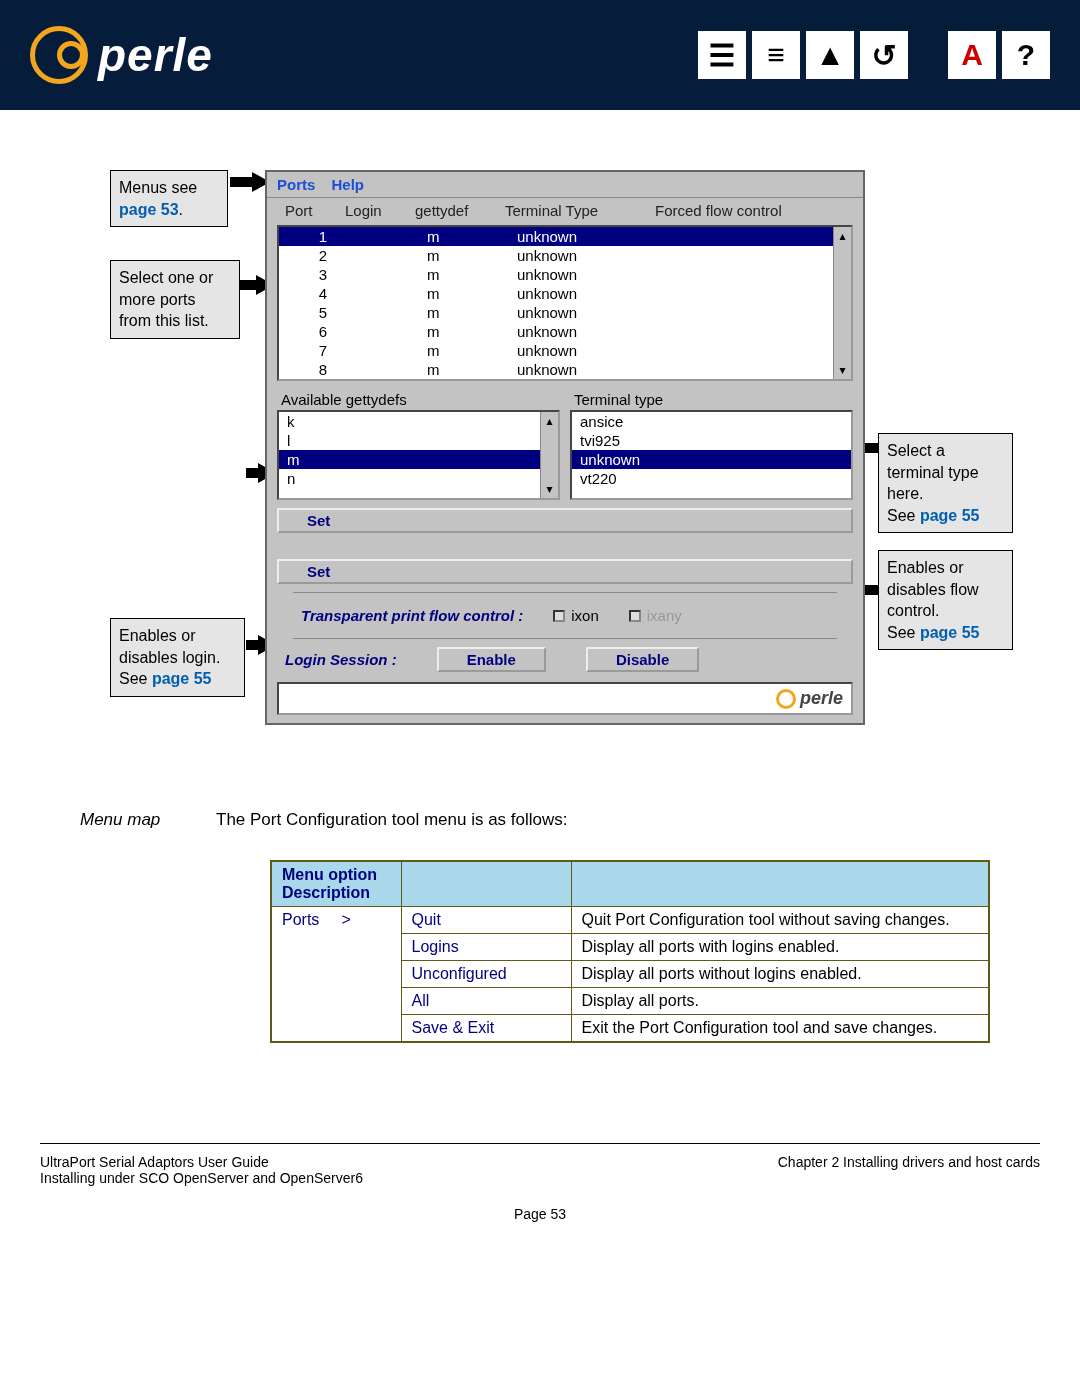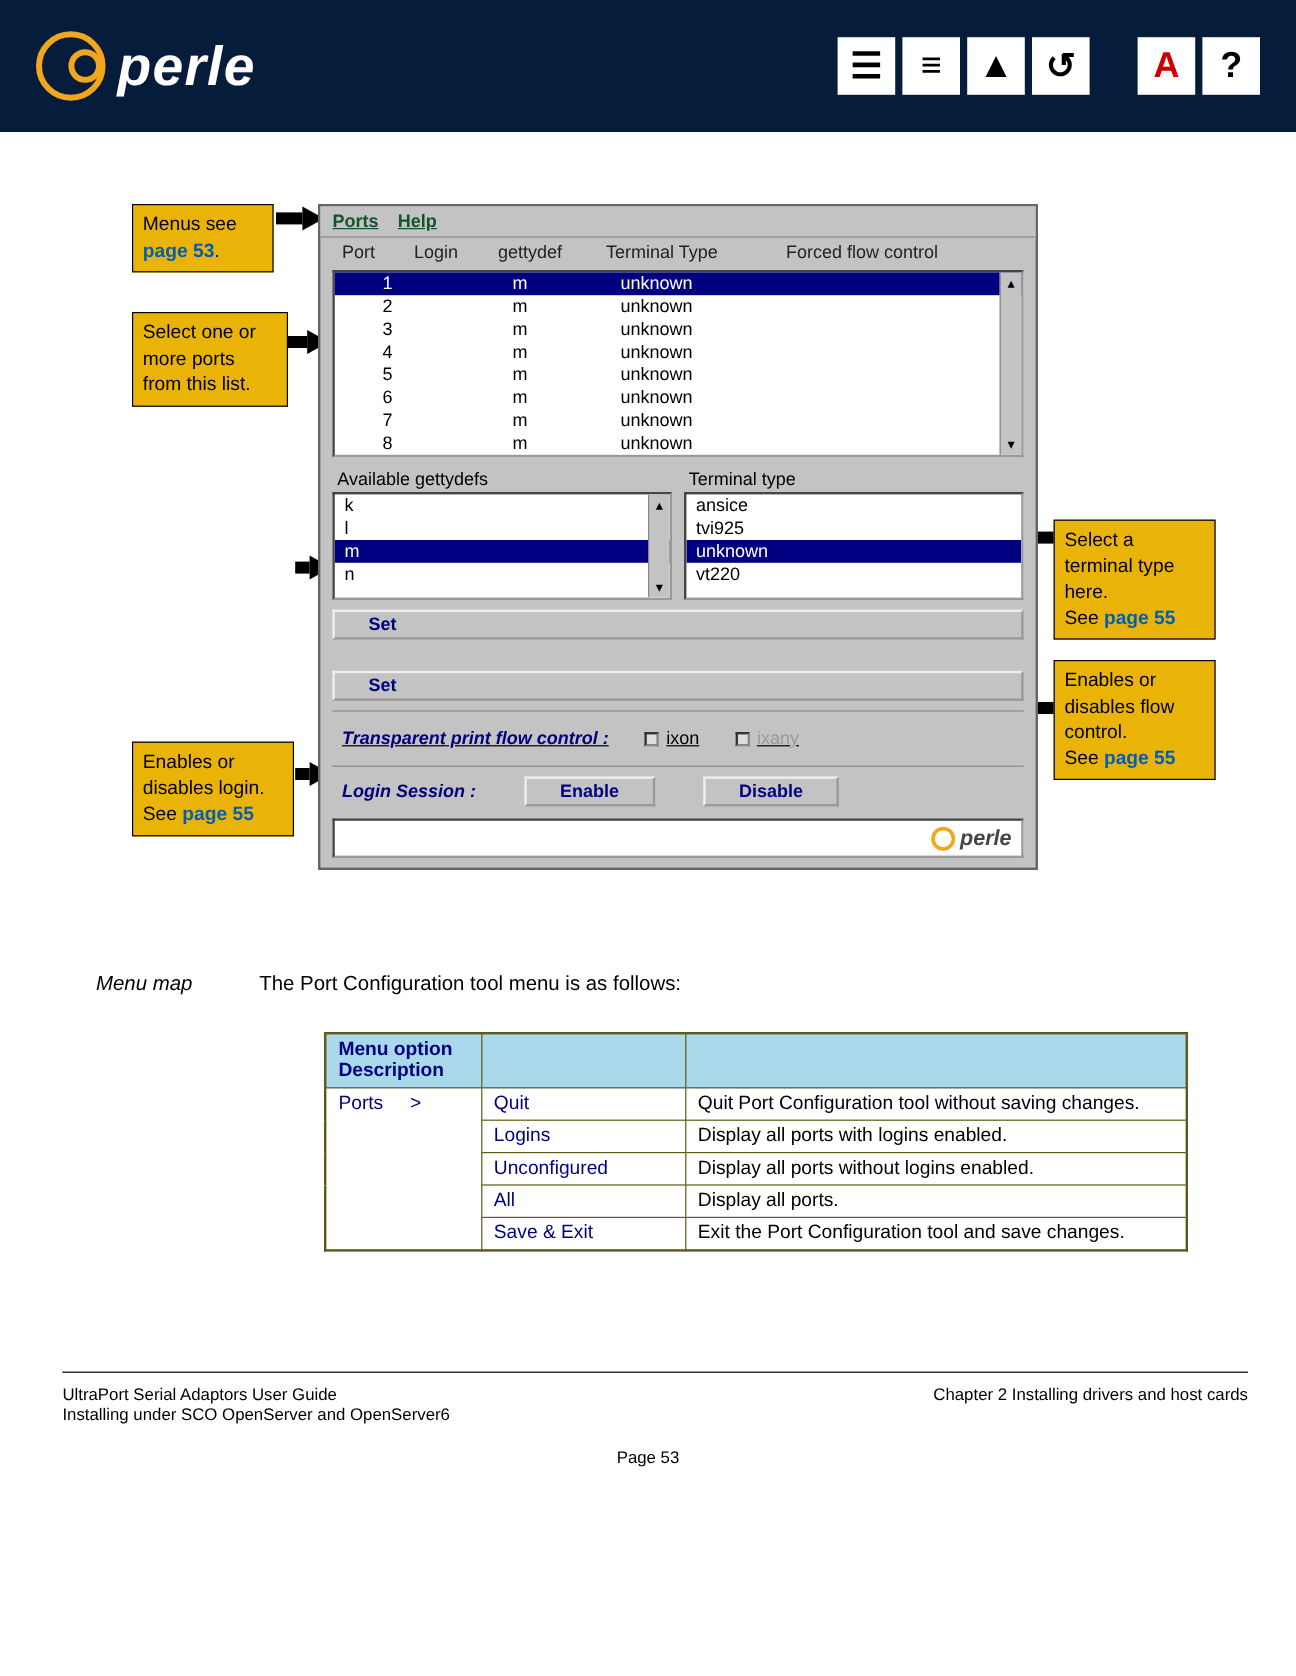--- a/index.html
+++ b/index.html
@@ -34,21 +34,21 @@
   .hdr-icon {
     width: 48px; height: 48px; background: #fff; display: flex;
     align-items: center; justify-content: center; font-size: 30px; font-weight: bold;
   }
   .hdr-gap { width: 28px; }
   
   .page { padding: 60px 40px 20px 40px; position: relative; }
   .diagram { position: relative; height: 600px; }
   
   .callout {
-    position: absolute; border: 1px solid #000; background: #eab308;
+    position: absolute; border: 1px solid #000; background: #e5e5e5;
     padding: 6px 8px; font-size: 16px; line-height: 1.35;
   }
   .page-link { color: #005fb0; font-weight: bold; }
   
   .arrow {
     position: absolute; height: 0; display: flex; align-items: center;
   }
   .arrow .shaft { height: 10px; background: #000; }
   .arrow .head-r {
     width: 0; height: 0; border-top: 10px solid transparent;
@@ -60,21 +60,21 @@
   }
   
   .app {
     position: absolute; left: 225px; top: 0; width: 600px;
     background: #c3c3c3; border: 2px solid #666;
   }
   .menubar {
     background: #c3c3c3; padding: 4px 10px; font-size: 15px;
     border-bottom: 1px solid #888;
   }
-  .menubar span { color: #14532d; font-weight: bold; margin-right: 12px; text-decoration: underline; }
+  .menubar span { color: #1d4ed8; font-weight: bold; margin-right: 12px; }
   .col-hdr {
     display: flex; padding: 4px 8px 4px 18px; font-size: 15px; color: #222;
   }
   .col-hdr .c1{width:60px}.col-hdr .c2{width:70px}.col-hdr .c3{width:90px}.col-hdr .c4{width:150px}.col-hdr .c5{flex:1}
   .port-list {
     margin: 2px 10px; background: #fff; border: 2px inset #999; position: relative;
   }
   .port-list .sb {
     position: absolute; right: 0; top: 0; bottom: 0; width: 18px;
     background: #c3c3c3; border-left: 1px solid #888;
@@ -98,22 +98,22 @@
     font-size: 12px; align-items: center; padding: 2px 0;
   }
   .srow { padding: 1px 8px; }
   .srow.sel { background: #000080; color: #fff; }
   .btn-row { display: flex; justify-content: center; gap: 13px; padding: 6px 10px; flex-direction: column; }
   .win-btn {
     background: #c3c3c3; border: 2px outset #eee; padding: 2px 28px;
     color: #000080; font-weight: bold; font-size: 15px;
   }
   .tpfc {
-    margin: 2px 10px; border-top: 1px solid #888; border-bottom: 1px solid #888;
-    padding: 14px 8px; font-size: 15px; display: flex; align-items: flex-start; gap: 30px; text-decoration: underline;
+    margin: 2px 26px; border-top: 1px solid #888; border-bottom: 1px solid #888;
+    padding: 14px 8px; font-size: 15px; display: flex; align-items: flex-start; gap: 30px;
   }
   .tpfc-lbl { color: #000080; font-weight: bold; font-style: italic; }
   .chk { display: flex; align-items: center; gap: 6px; font-size: 15px; }
   .chk .box { width: 12px; height: 12px; border: 2px inset #888; background: #ddd; }
   .login-row {
     margin: 4px 10px 6px 10px; display: flex; align-items: center; gap: 40px;
     font-size: 15px; padding: 4px 8px;
   }
   .login-lbl { color: #000080; font-weight: bold; font-style: italic; }
   .footer-logo {
@@ -131,21 +131,21 @@
     border: 2px solid #5e5a18;
   }
   .menu-tbl th, .menu-tbl td {
     border: 1px solid #5e5a18; padding: 4px 10px; font-size: 16px;
     text-align: left; vertical-align: top;
   }
   .menu-tbl th { background: #a8d8ea; color: #000080; font-weight: bold; }
   .menu-tbl .opt { color: #000080; font-weight: normal; }
   
   .pg-ftr {
-    border-top: 1px solid #000; margin: 80px 40px 20px 52px; padding-top: 10px;
+    border-top: 1px solid #000; margin: 80px 40px 20px 40px; padding-top: 10px;
     display: flex; justify-content: space-between; font-size: 14px;
   }
   .pg-num { text-align: center; font-size: 14px; margin-top: 8px; }
 </style>
 </head>
 <body>
 
 <div class="hdr">
   <div class="logo-wrap">
     <div class="logo-ring"></div>

